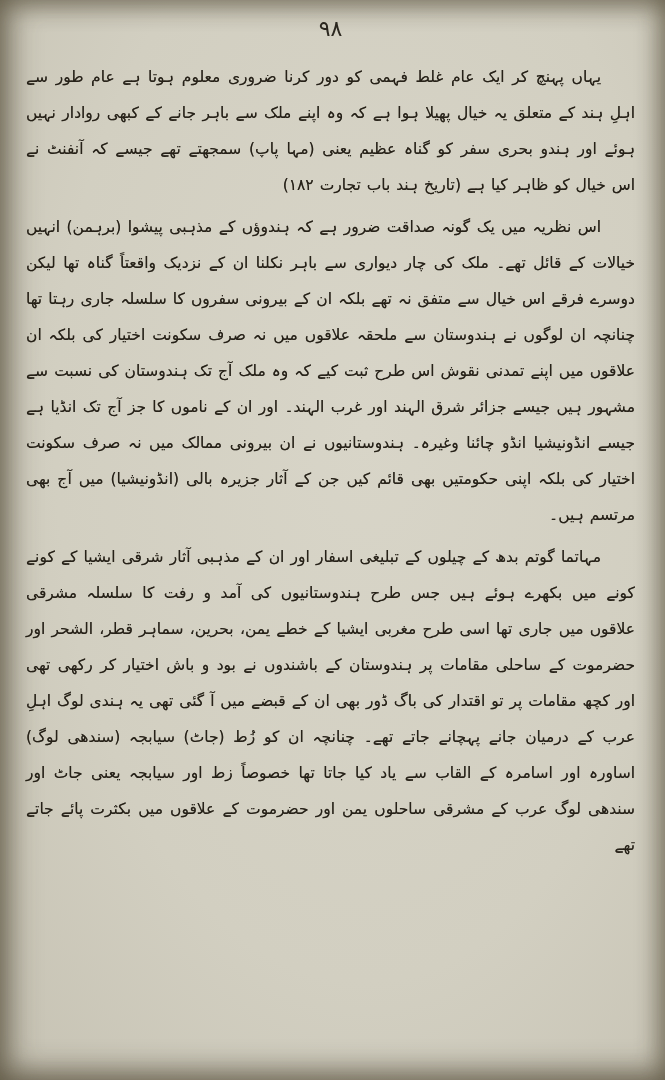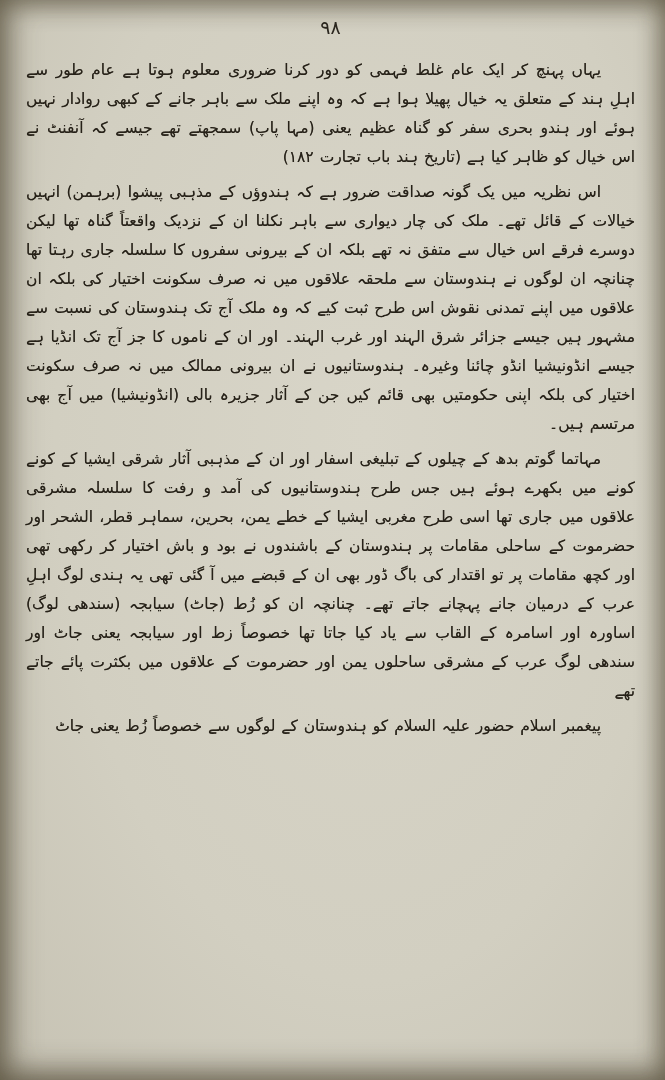--- a/index.html
+++ b/index.html
@@ -35,36 +35,36 @@
     padding: 14px 30px 10px 26px;
     box-sizing: border-box;
     background:
       radial-gradient(ellipse at 55% 40%, #d8d5c8 0%, #d2cfc1 60%, #c6c2b3 100%);
     color: #241f18;
     direction: rtl;
     z-index: 1;
   }
   .page-number {
     text-align: center;
-    font-size: 19px;
+    font-size: 22px;
     letter-spacing: 2px;
     color: #2c2820;
     margin: 2px 0 18px 0;
   }
   .heading {
     text-align: center;
     font-size: 29px;
     font-weight: bold;
     margin: 0 0 26px 0;
     color: #1f1a13;
     text-shadow: 0 0 0.6px #1f1a13;
   }
   .para {
     font-size: 15.5px;
-    line-height: 29px;
+    line-height: 36px;
     text-align: justify;
     text-justify: inter-word;
     margin: 0 0 6px 0;
     text-indent: 34px;
     word-spacing: 1px;
     color: #262118;
     text-shadow: 0 0 0.4px rgba(38, 33, 24, 0.55);
   }
 </style>
 </head>
@@ -75,16 +75,15 @@
 
     <div class="page-number">۹۸</div>
 
 
     <p class="para">یہاں پہنچ کر ایک عام غلط فہمی کو دور کرنا ضروری معلوم ہوتا ہے عام طور سے اہلِ ہند کے متعلق یہ خیال پھیلا ہوا ہے کہ وہ اپنے ملک سے باہر جانے کے کبھی روادار نہیں ہوئے اور ہندو بحری سفر کو گناہ عظیم یعنی (مہا پاپ) سمجھتے تھے جیسے کہ آنفنٹ نے اس خیال کو ظاہر کیا ہے (تاریخ ہند باب تجارت ۱۸۲)</p>
 
     <p class="para">اس نظریہ میں یک گونہ صداقت ضرور ہے کہ ہندوؤں کے مذہبی پیشوا (برہمن) انہیں خیالات کے قائل تھے۔ ملک کی چار دیواری سے باہر نکلنا ان کے نزدیک واقعتاً گناہ تھا لیکن دوسرے فرقے اس خیال سے متفق نہ تھے بلکہ ان کے بیرونی سفروں کا سلسلہ جاری رہتا تھا چنانچہ ان لوگوں نے ہندوستان سے ملحقہ علاقوں میں نہ صرف سکونت اختیار کی بلکہ ان علاقوں میں اپنے تمدنی نقوش اس طرح ثبت کیے کہ وہ ملک آج تک ہندوستان کی نسبت سے مشہور ہیں جیسے جزائر شرق الہند اور غرب الہند۔ اور ان کے ناموں کا جز آج تک انڈیا ہے جیسے انڈونیشیا انڈو چائنا وغیرہ۔ ہندوستانیوں نے ان بیرونی ممالک میں نہ صرف سکونت اختیار کی بلکہ اپنی حکومتیں بھی قائم کیں جن کے آثار جزیرہ بالی (انڈونیشیا) میں آج بھی مرتسم ہیں۔</p>
 
     <p class="para">مہاتما گوتم بدھ کے چیلوں کے تبلیغی اسفار اور ان کے مذہبی آثار شرقی ایشیا کے کونے کونے میں بکھرے ہوئے ہیں جس طرح ہندوستانیوں کی آمد و رفت کا سلسلہ مشرقی علاقوں میں جاری تھا اسی طرح مغربی ایشیا کے خطے یمن، بحرین، سماہر قطر، الشحر اور حضرموت کے ساحلی مقامات پر ہندوستان کے باشندوں نے بود و باش اختیار کر رکھی تھی اور کچھ مقامات پر تو اقتدار کی باگ ڈور بھی ان کے قبضے میں آ گئی تھی یہ ہندی لوگ اہلِ عرب کے درمیان جانے پہچانے جاتے تھے۔ چنانچہ ان کو زُط (جاٹ) سیابجہ (سندھی لوگ) اساورہ اور اسامرہ کے القاب سے یاد کیا جاتا تھا خصوصاً زط اور سیابجہ یعنی جاٹ اور سندھی لوگ عرب کے مشرقی ساحلوں یمن اور حضرموت کے علاقوں میں بکثرت پائے جاتے تھے</p>
 
-    <p class="para">پیغمبر اسلام حضور علیہ السلام کو ہندوستان کے لوگوں سے خصوصاً زُط یعنی جاٹ</p>
 
   </div>
 </div>
 
 </body></html>

